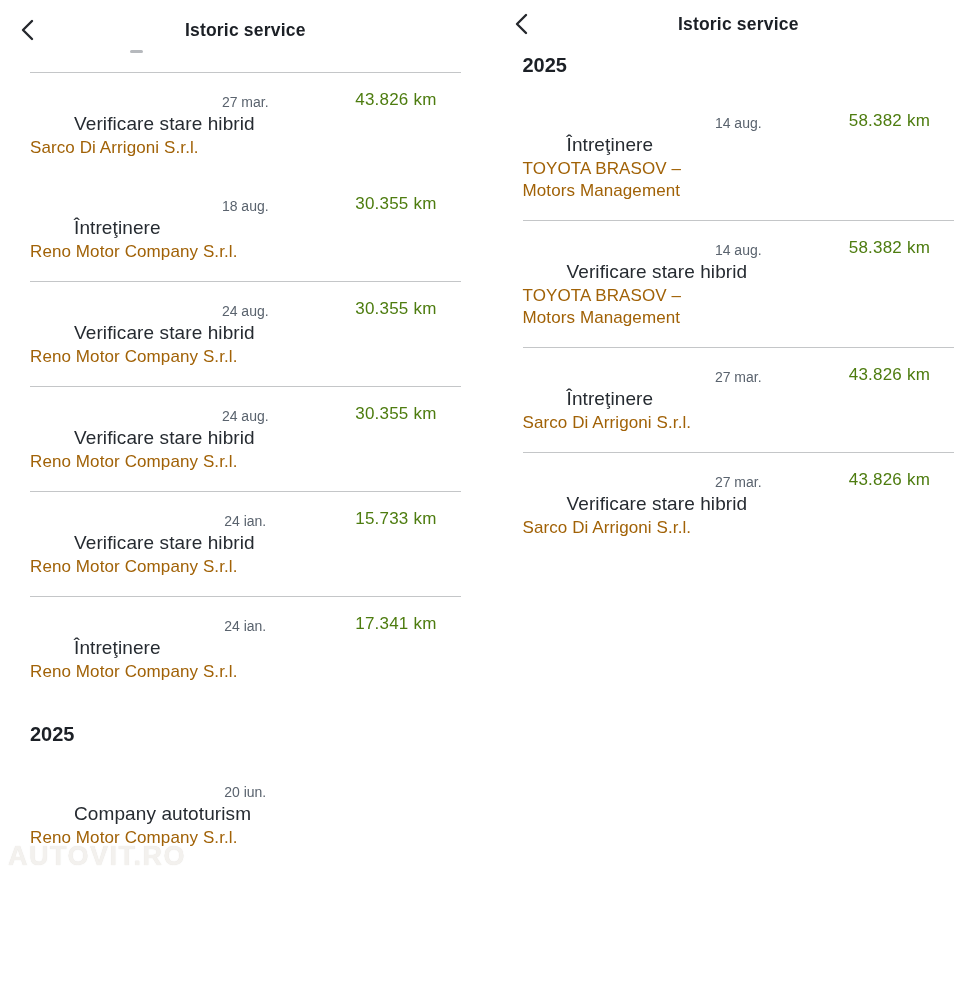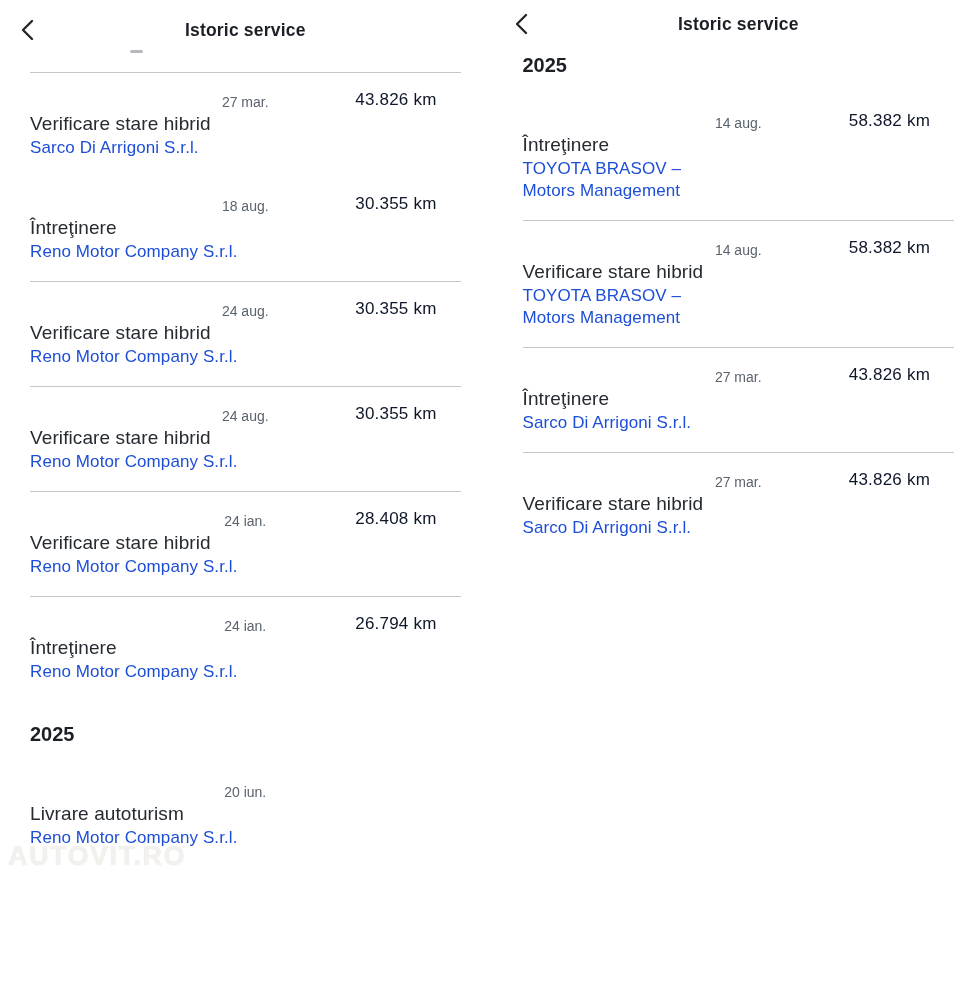--- a/index.html
+++ b/index.html
@@ -34,26 +34,26 @@
   .year {
     font-size:20px; font-weight:700; color:#1c2026;
     line-height:26px; margin:20px 0 16px;
   }
   .panel.right .year { margin-top:16px; }
 
   .entry { position:relative; padding:20px 0 18px; }
   .entry.divided { border-top:1px solid #c4c6c8; }
   .entry.mt19 { margin-top:19px; }
   .entry .date  { font-size:14px;  line-height:18px; color:#5a636e;text-align:center; }
-  .entry .etitle{ font-size:19px;  line-height:26px; font-weight:500; color:#262b31; letter-spacing:.1px; }
-  .entry .company{ font-size:17px; line-height:22px; color:#1d4ed8; letter-spacing:.1px; }
+  .entry .etitle{ font-size:19px;  line-height:26px; font-weight:500; color:#262b31; letter-spacing:.1px;margin-left:44px; }
+  .entry .company{ font-size:17px; line-height:22px; color:#a16207; letter-spacing:.1px; }
   .entry .company:empty { display:none; }
   .entry .km {
     position:absolute; top:17px; right:24px;
-    font-size:17px; line-height:20px; color:#0f172a; letter-spacing:.2px;
+    font-size:17px; line-height:20px; color:#4d7c0f; letter-spacing:.2px;
   }
   .entry .km:empty { display:none; }
 
   .watermark {
     position:absolute; left:8px; bottom:9px;
     font-size:27px; font-weight:800; letter-spacing:1.5px;
     color:#f3f1ee; text-shadow:0 0 1px rgba(205,200,193,.6);
     user-select:none;
   }
 </style>
@@ -99,38 +99,38 @@
     </div>
 
     <div class="entry divided">
       <div class="km">30.355 km</div>
       <div class="date">24 aug.</div>
       <div class="etitle">Verificare stare hibrid</div>
       <div class="company">Reno Motor Company S.r.l.</div>
     </div>
 
     <div class="entry divided">
-      <div class="km">28.408 km</div>
+      <div class="km">15.733 km</div>
       <div class="date">24 ian.</div>
       <div class="etitle">Verificare stare hibrid</div>
       <div class="company">Reno Motor Company S.r.l.</div>
     </div>
 
     <div class="entry divided">
-      <div class="km">26.794 km</div>
+      <div class="km">17.341 km</div>
       <div class="date">24 ian.</div>
       <div class="etitle">Întreţinere</div>
       <div class="company">Reno Motor Company S.r.l.</div>
     </div>
 
     <div class="year">2025</div>
 
     <div class="entry">
       <div class="date">20 iun.</div>
-      <div class="etitle">Livrare autoturism</div>
+      <div class="etitle">Company autoturism</div>
       <div class="company">Reno Motor Company S.r.l.</div>
     </div>
 
     <div class="watermark">AUTOVIT.RO</div>
   </div>
 
   <div class="panel right">
     <div class="header">
       <button class="back-btn">
         <span>

